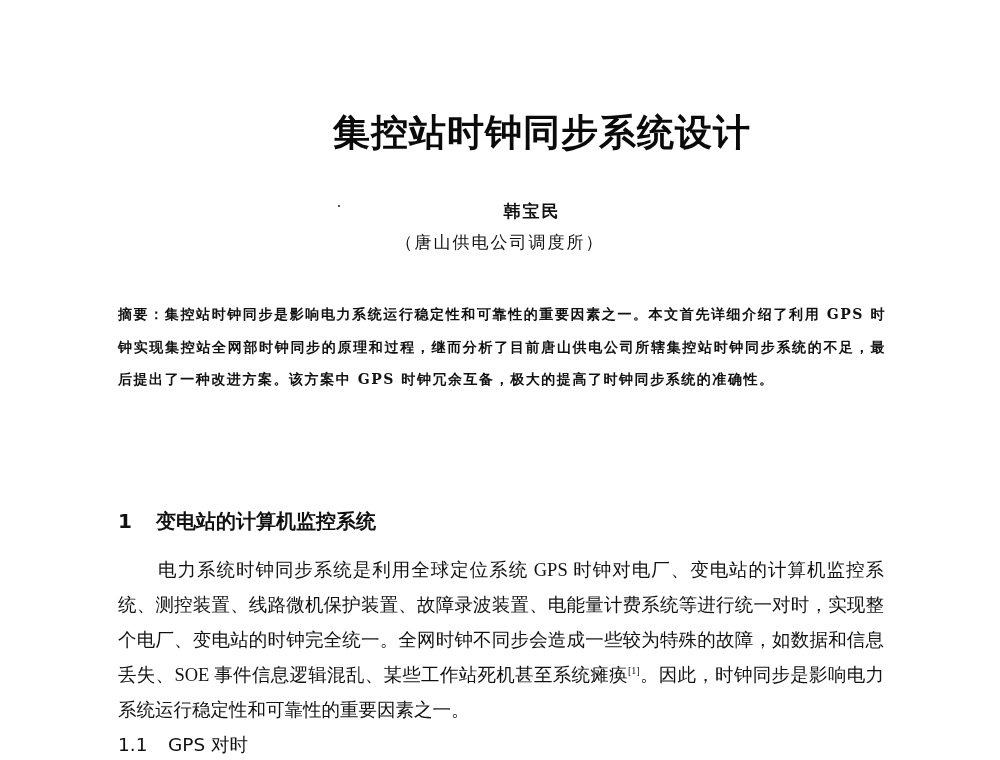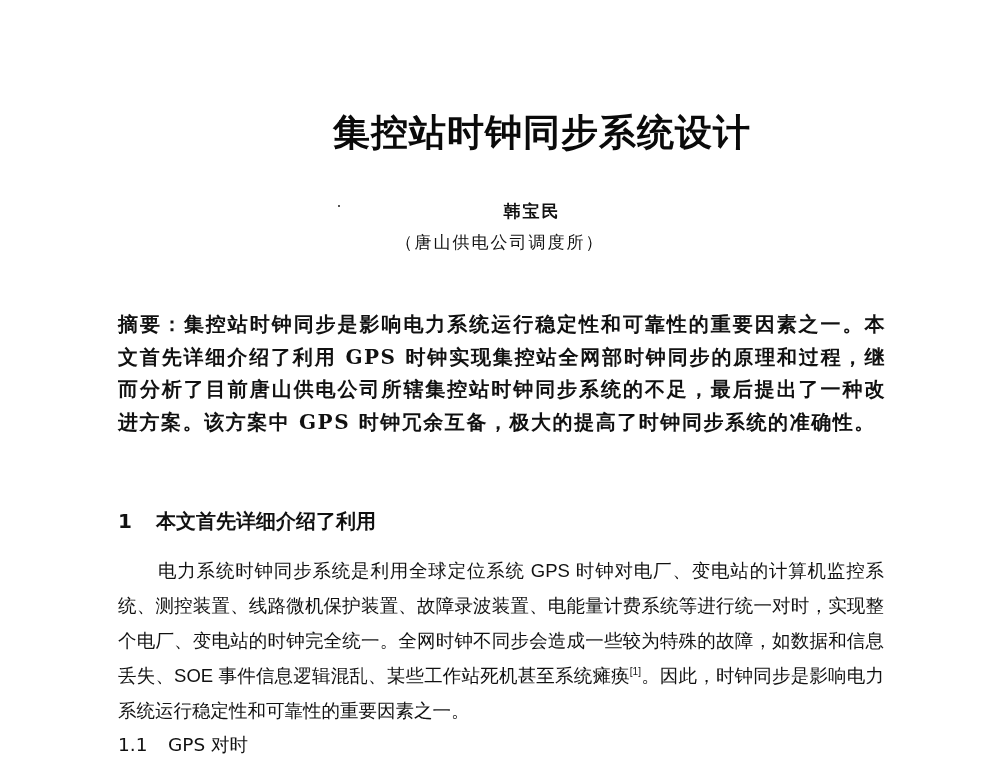--- a/index.html
+++ b/index.html
@@ -56,23 +56,23 @@
   }
   .stray-dot {
     position: absolute;
     left: 338px; top: 205px;
     width: 2px; height: 2px;
     background: #555;
   }
   .abstract {
     position: absolute;
     left: 118px;
-    top: 308px;
+    top: 298px;
     width: 768px;
-    font-size: 20px;
+    font-size: 14px;
     font-weight: bold;
     line-height: 32.5px;
     letter-spacing: 1.55px;
     text-align: justify;
     text-align-last: left;
   }
   .abstract .label { font-weight: bold; }
   .keywords {
     position: absolute;
     left: 118px;
@@ -92,21 +92,21 @@
     font-size: 20px;
     line-height: 30px;
     white-space: pre;
   }
   .section-heading .num { display: inline-block; width: 38px; }
   .body-text {
     position: absolute;
     left: 118px;
     top: 553px;
     width: 766px;
-    font-family: Liberation Sans, sans-serif;
+    font-family: Liberation Serif, serif;
     font-size: 18.5px;
     line-height: 35px;
     text-indent: 40px;
     text-align: justify;
     text-align-last: left;
   }
   .body-text sup {
     font-size: 10px;
     line-height: 0;
     vertical-align: 7px;
@@ -131,19 +131,19 @@
 
   <div class="stray-dot"></div>
 
   <div class="author">韩宝民</div>
 
   <div class="affiliation">（唐山供电公司调度所）</div>
 
   <div class="abstract"><span class="label">摘要：</span><span>集控站时钟同步是影响电力系统运行稳定性和可靠性的重要因素之一。本文首先详细介绍了利用 GPS 时钟实现集控站全网部时钟同步的原理和过程，继而分析了目前唐山供电公司所辖集控站时钟同步系统的不足，最后提出了一种改进方案。该方案中 GPS 时钟冗余互备，极大的提高了时钟同步系统的准确性。</span></div>
 
 
-  <div class="section-heading"><span class="num">1</span><span>本文首先详细介绍了利用</span></div>
+  <div class="section-heading"><span class="num">1</span><span>变电站的计算机监控系统</span></div>
 
   <div class="body-text"><span>电力系统时钟同步系统是利用全球定位系统 GPS 时钟对电厂、变电站的计算机监控系统、测控装置、线路微机保护装置、故障录波装置、电能量计费系统等进行统一对时，实现整个电厂、变电站的时钟完全统一。全网时钟不同步会造成一些较为特殊的故障，如数据和信息丢失、SOE 事件信息逻辑混乱、某些工作站死机甚至系统瘫痪</span><sup>[1]</sup><span>。因此，时钟同步是影响电力系统运行稳定性和可靠性的重要因素之一。</span></div>
 
   <div class="subheading"><span class="num">1.1</span><span>GPS 对时</span></div>
 
 </div>
 
 </body></html>

